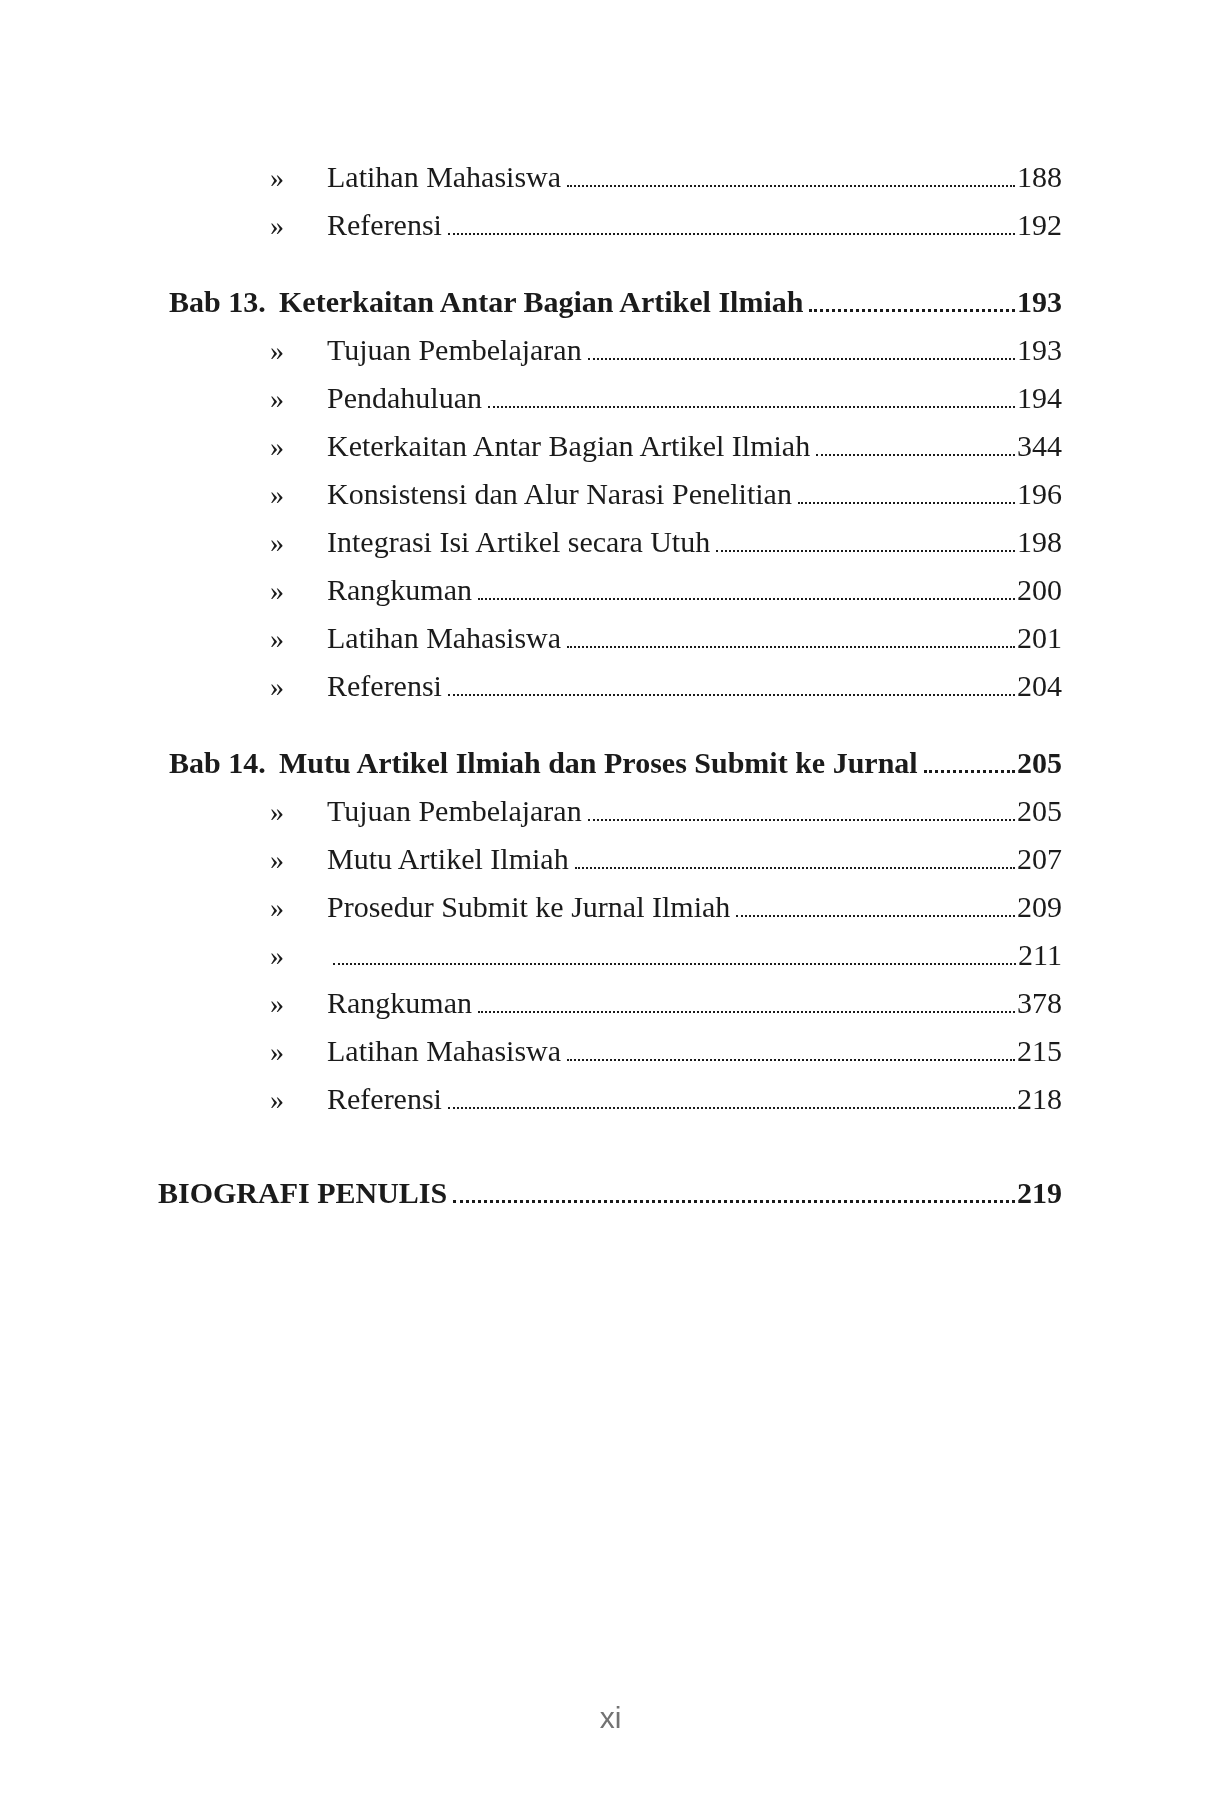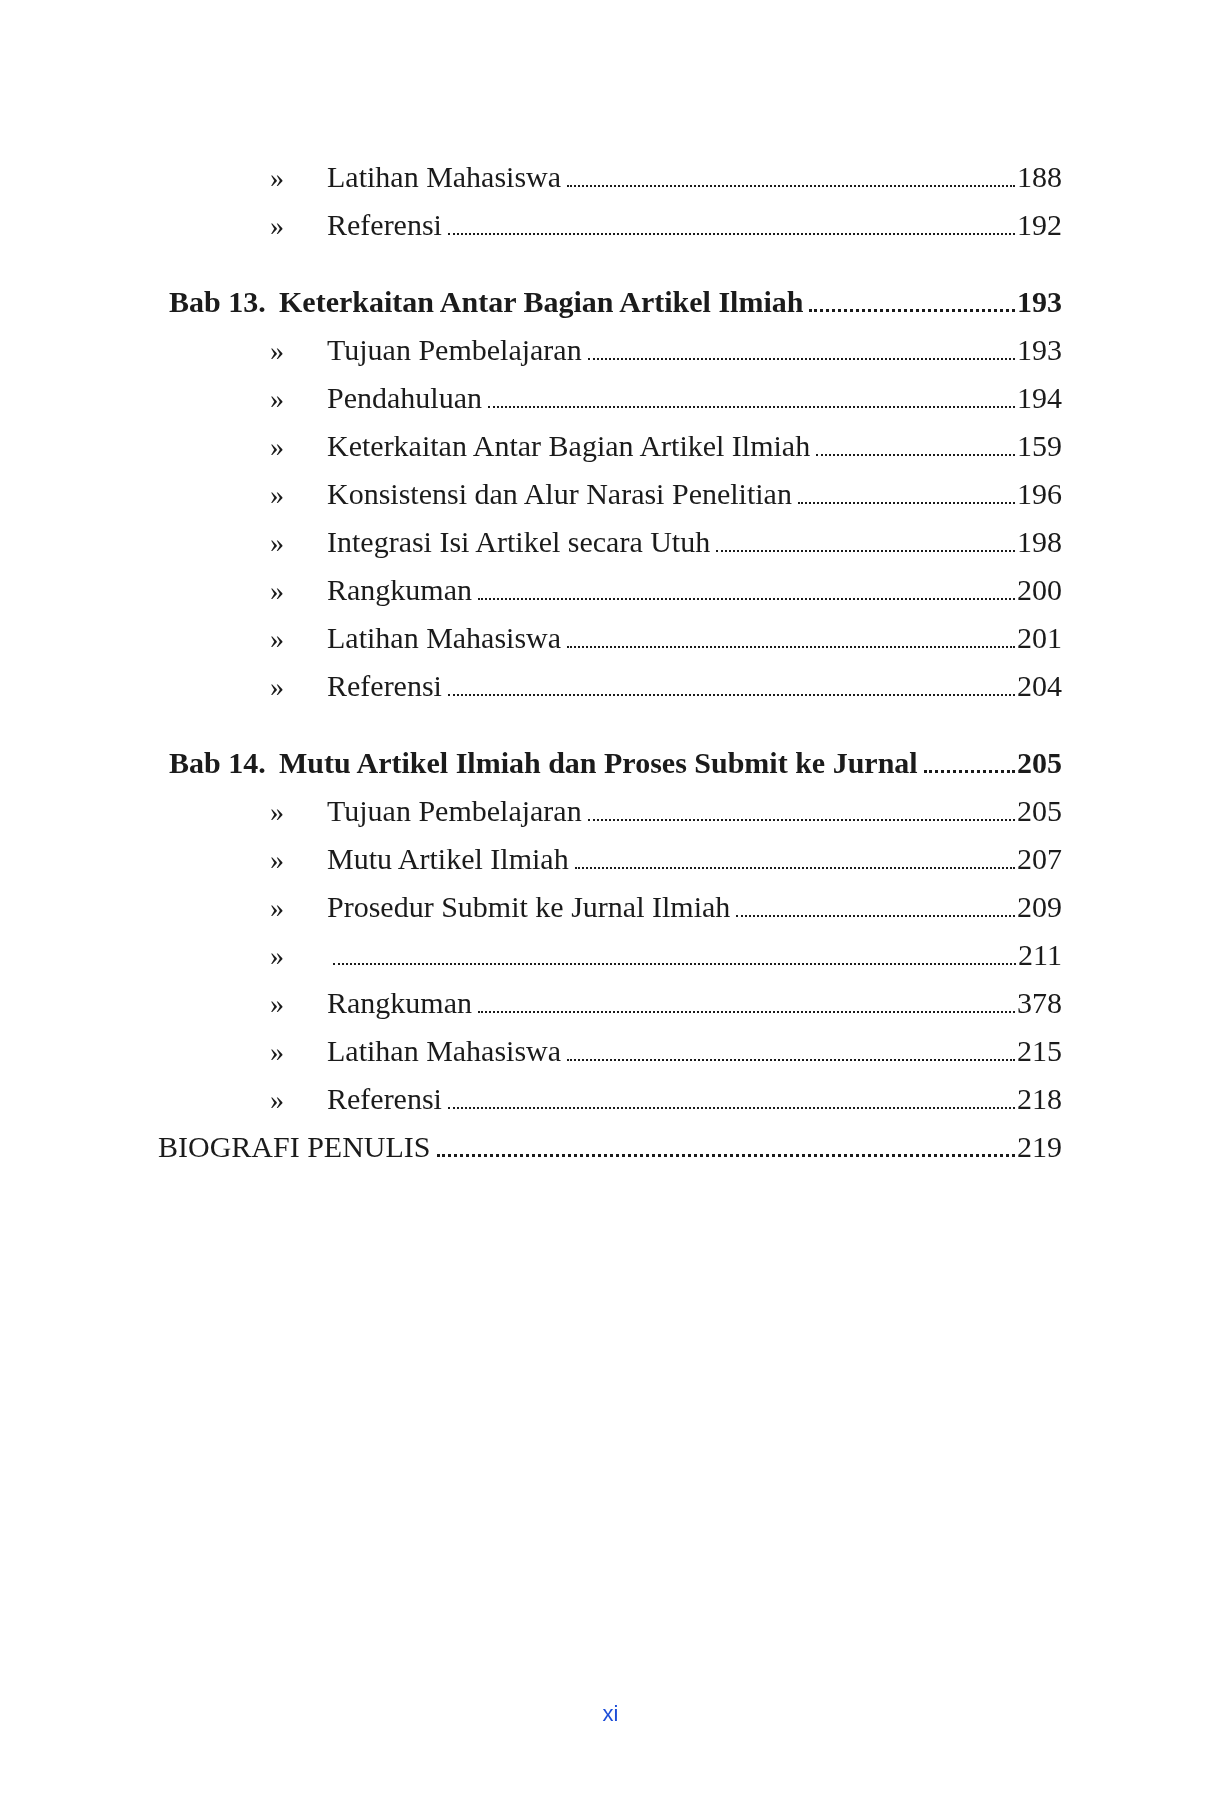--- a/index.html
+++ b/index.html
@@ -37,30 +37,30 @@
   .chapter-title { flex: 0 0 auto; }
   .entry-label { flex: 0 0 auto; }
   .leader {
     flex: 1 1 auto;
     min-width: 12px;
     border-bottom: 2.8px dotted #1a1a1a;
     margin: 0 2px 0 6px;
   }
   .chapter-row .leader, .back-row .leader { border-bottom-width: 3.4px; }
   .pagenum { flex: 0 0 auto; }
-  .back-row { font-weight: normal; }
+  .back-row { font-weight: bold; margin-top: 46px; }
   .footer {
     position: absolute;
     top: 1701px;
     left: 0;
     width: 100%;
     text-align: center;
     font-family: "Liberation Sans", "DejaVu Sans", sans-serif;
-    font-size: 22px;
-    color: #1d4ed8;
+    font-size: 30px;
+    color: #737373;
   }
 </style>
 </head>
 <body>
 
 <div class="page">
   <div class="toc">
 
     <div class="row item-row">
       <span class="bullet">»</span>
@@ -90,21 +90,21 @@
     <div class="row item-row">
       <span class="bullet">»</span>
       <span class="entry-label">Pendahuluan</span>
       <span class="leader"></span>
       <span class="pagenum">194</span>
     </div>
     <div class="row item-row">
       <span class="bullet">»</span>
       <span class="entry-label">Keterkaitan Antar Bagian Artikel Ilmiah</span>
       <span class="leader"></span>
-      <span class="pagenum">159</span>
+      <span class="pagenum">344</span>
     </div>
     <div class="row item-row">
       <span class="bullet">»</span>
       <span class="entry-label">Konsistensi dan Alur Narasi Penelitian</span>
       <span class="leader"></span>
       <span class="pagenum">196</span>
     </div>
     <div class="row item-row">
       <span class="bullet">»</span>
       <span class="entry-label">Integrasi Isi Artikel secara Utuh</span>

